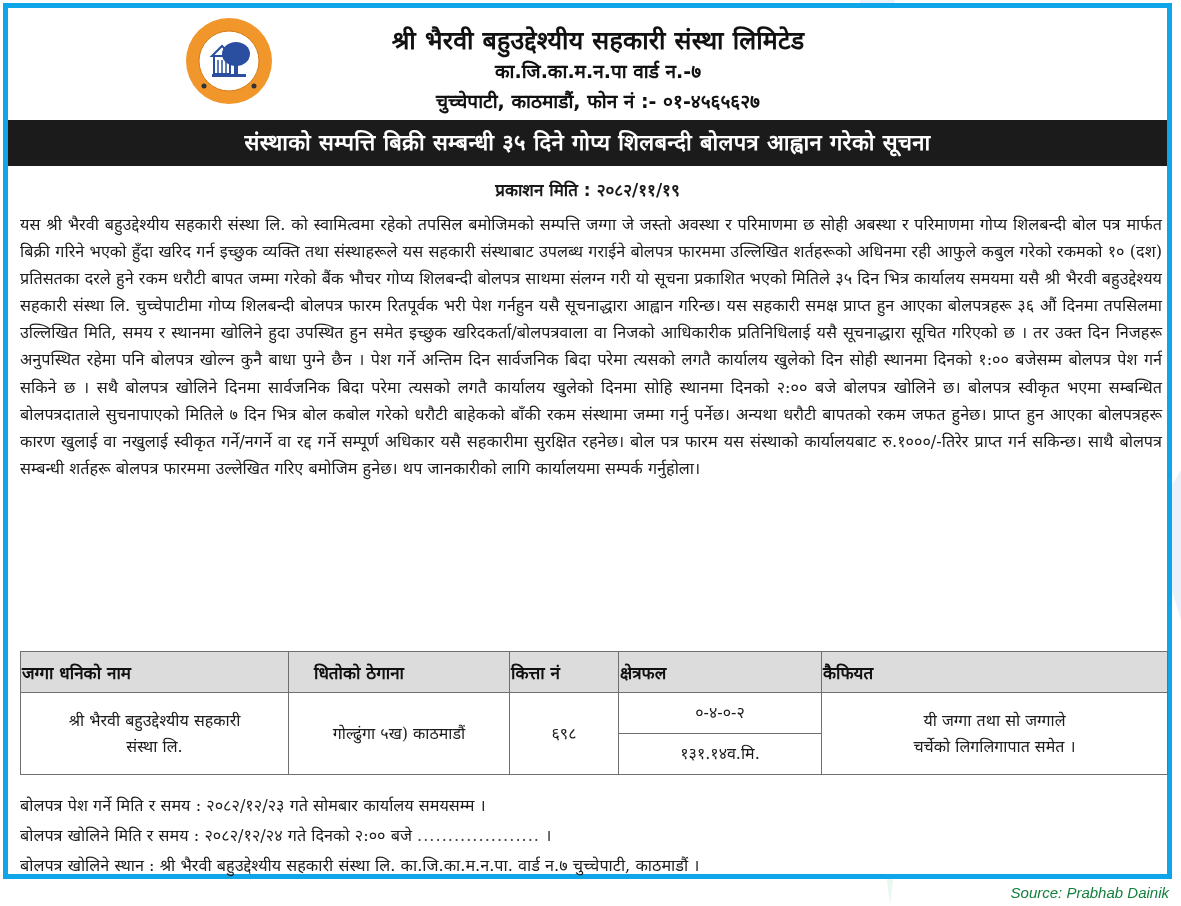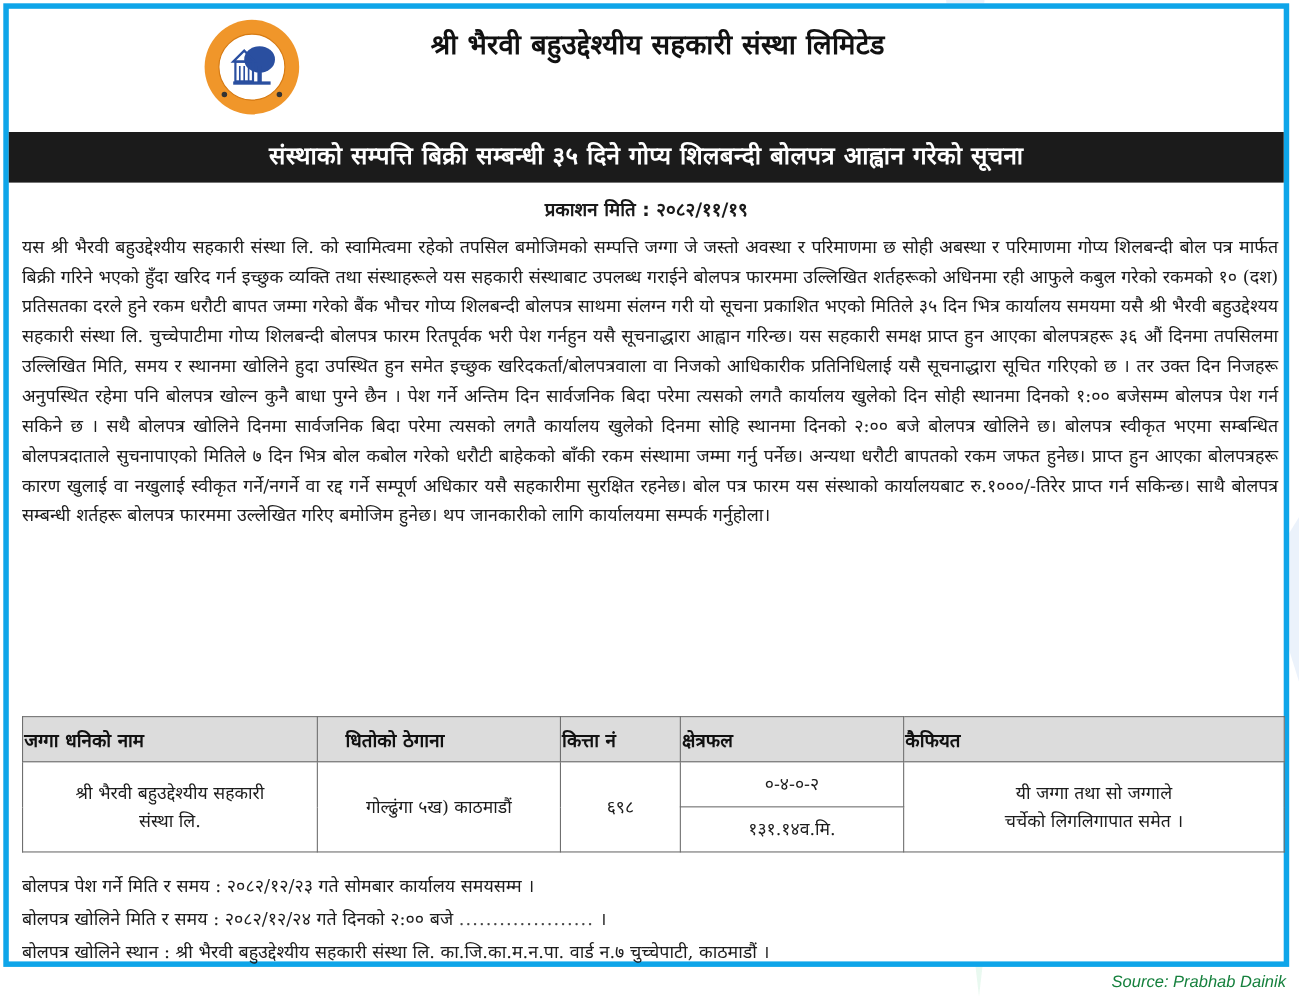--- a/index.html
+++ b/index.html
@@ -198,20 +198,22 @@
       <polygon points="28,40 38,30 48,40" fill="none" stroke="#2a4fa0" stroke-width="2"></polygon>
       <rect x="30" y="40" width="16" height="18" fill="none" stroke="#2a4fa0" stroke-width="2"></rect>
       <line x1="34" y1="44" x2="34" y2="58" stroke="#2a4fa0" stroke-width="1.5"></line>
       <line x1="38" y1="44" x2="38" y2="58" stroke="#2a4fa0" stroke-width="1.5"></line>
       <line x1="42" y1="44" x2="42" y2="58" stroke="#2a4fa0" stroke-width="1.5"></line>
       <rect x="28" y="58" width="34" height="3" fill="#2a4fa0"></rect>
       <circle cx="20" cy="70" r="2.5" fill="#333"></circle>
       <circle cx="70" cy="70" r="2.5" fill="#333"></circle>
     </svg>
     <div class="org-name">श्री भैरवी बहुउद्देश्यीय सहकारी संस्था लिमिटेड</div>
+    <div class="org-address">का.जि.का.म.न.पा वार्ड न.-७</div>
+    <div class="org-contact">चुच्चेपाटी, काठमाडौं, फोन नं :- ०१-४५६५६२७</div>
   </div>
 
   <div class="title-bar">संस्थाको सम्पत्ति बिक्री सम्बन्धी ३५ दिने गोप्य शिलबन्दी बोलपत्र आह्वान गरेको सूचना</div>
 
   <div class="pub-date">
     <span class="lbl">प्रकाशन मिति :</span><span>२०८२/११/१९</span>
   </div>
 
   <div class="body-text">
     <p>यस श्री भैरवी बहुउद्देश्यीय सहकारी संस्था लि. को स्वामित्वमा रहेको तपसिल बमोजिमको सम्पत्ति जग्गा जे जस्तो अवस्था र परिमाणमा छ सोही अबस्था र परिमाणमा गोप्य शिलबन्दी बोल पत्र मार्फत बिक्री गरिने भएको हुँदा खरिद गर्न इच्छुक व्यक्ति तथा संस्थाहरूले यस सहकारी संस्थाबाट उपलब्ध गराईने बोलपत्र फारममा उल्लिखित शर्तहरूको अधिनमा रही आफुले कबुल गरेको रकमको १० (दश) प्रतिसतका दरले हुने रकम धरौटी बापत जम्मा गरेको बैंक भौचर गोप्य शिलबन्दी बोलपत्र साथमा संलग्न गरी यो सूचना प्रकाशित भएको मितिले ३५ दिन भित्र कार्यालय समयमा यसै श्री भैरवी बहुउद्देश्यय सहकारी संस्था लि. चुच्चेपाटीमा गोप्य शिलबन्दी बोलपत्र फारम रितपूर्वक भरी पेश गर्नहुन यसै सूचनाद्धारा आह्वान गरिन्छ। यस सहकारी समक्ष प्राप्त हुन आएका बोलपत्रहरू ३६ औं दिनमा तपसिलमा उल्लिखित मिति, समय र स्थानमा खोलिने हुदा उपस्थित हुन समेत इच्छुक खरिदकर्ता/बोलपत्रवाला वा निजको आधिकारीक प्रतिनिधिलाई यसै सूचनाद्धारा सूचित गरिएको छ । तर उक्त दिन निजहरू अनुपस्थित रहेमा पनि बोलपत्र खोल्न कुनै बाधा पुग्ने छैन । पेश गर्ने अन्तिम दिन सार्वजनिक बिदा परेमा त्यसको लगतै कार्यालय खुलेको दिन सोही स्थानमा दिनको १:०० बजेसम्म बोलपत्र पेश गर्न सकिने छ । सथै बोलपत्र खोलिने दिनमा सार्वजनिक बिदा परेमा त्यसको लगतै कार्यालय खुलेको दिनमा सोहि स्थानमा दिनको २:०० बजे बोलपत्र खोलिने छ। बोलपत्र स्वीकृत भएमा सम्बन्धित बोलपत्रदाताले सुचनापाएको मितिले ७ दिन भित्र बोल कबोल गरेको धरौटी बाहेकको बाँकी रकम संस्थामा जम्मा गर्नु पर्नेछ। अन्यथा धरौटी बापतको रकम जफत हुनेछ। प्राप्त हुन आएका बोलपत्रहरू कारण खुलाई वा नखुलाई स्वीकृत गर्ने/नगर्ने वा रद्द गर्ने सम्पूर्ण अधिकार यसै सहकारीमा सुरक्षित रहनेछ। बोल पत्र फारम यस संस्थाको कार्यालयबाट रु.१०००/-तिरेर प्राप्त गर्न सकिन्छ। साथै बोलपत्र सम्बन्धी शर्तहरू बोलपत्र फारममा उल्लेखित गरिए बमोजिम हुनेछ। थप जानकारीको लागि कार्यालयमा सम्पर्क गर्नुहोला।</p>

